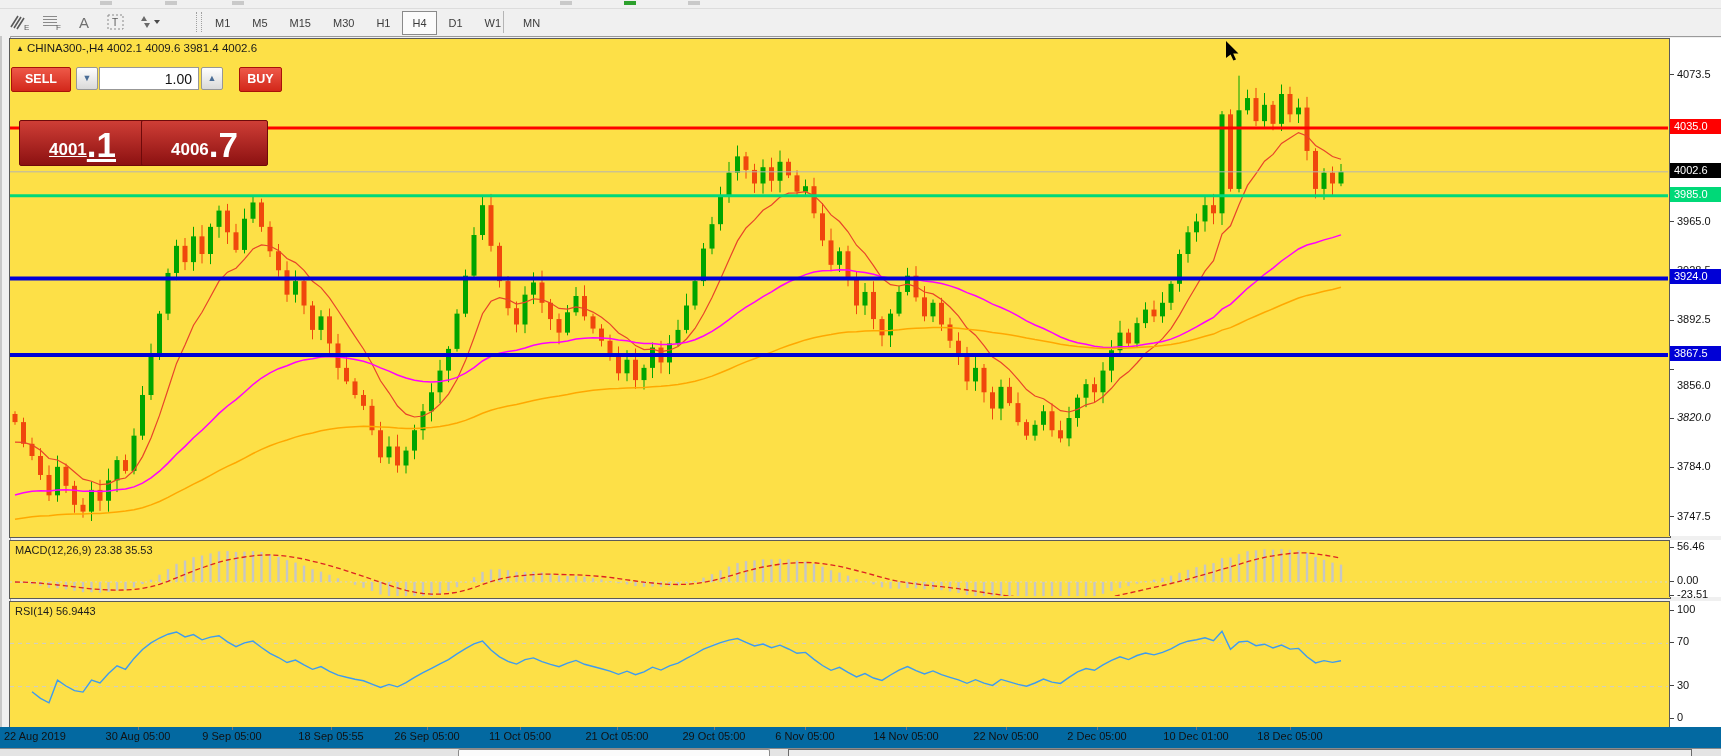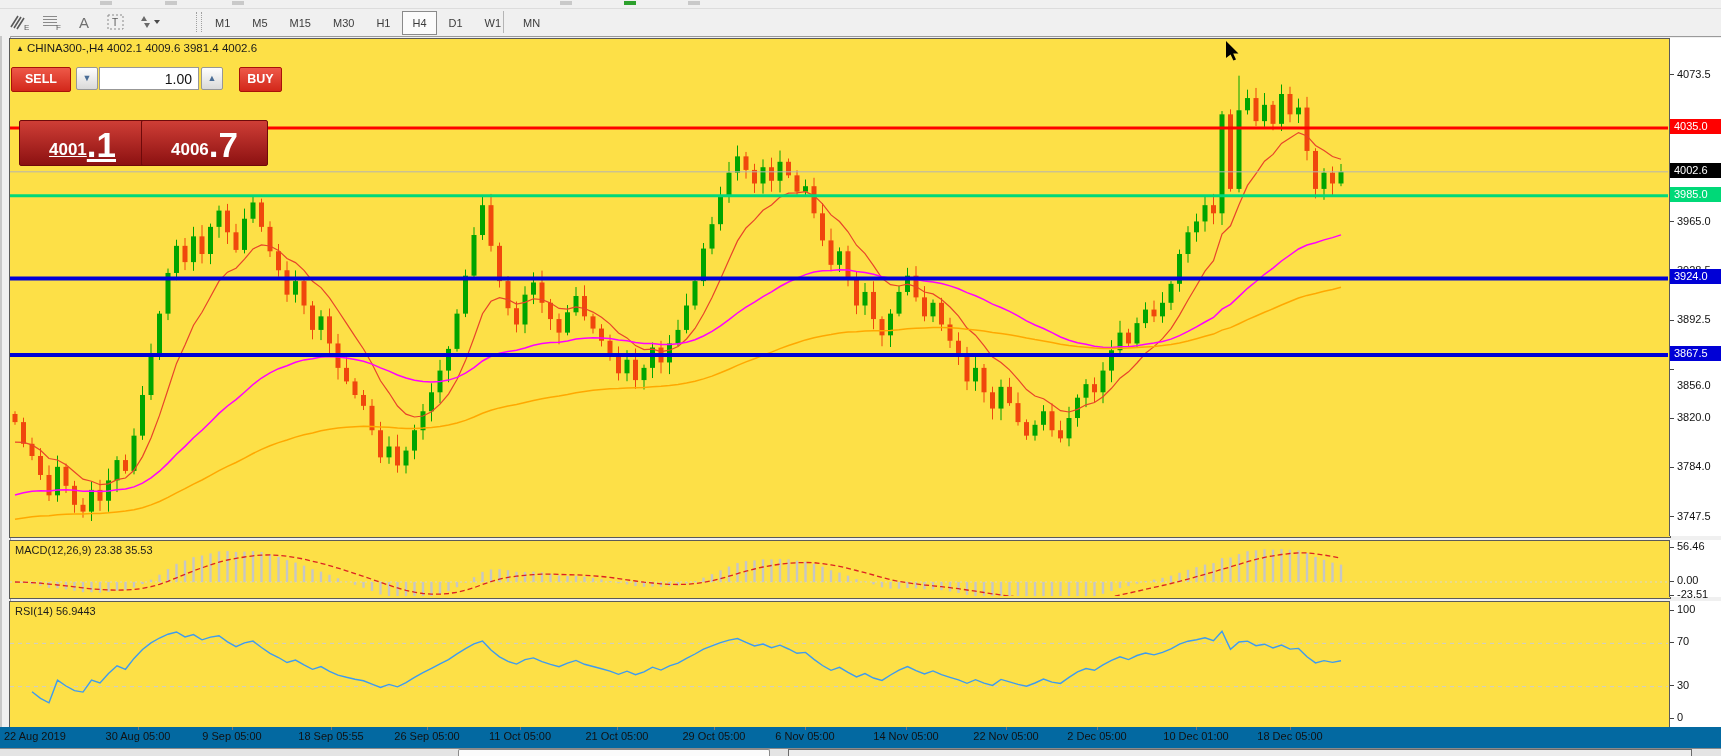--- a/index.html
+++ b/index.html
@@ -499,21 +499,21 @@
       <div class="tick-label" style="top: 29.7px;">4073.5</div>
       <div class="tick-mark" style="top: 183.304px;"></div>
       <div class="tick-label" style="top: 176.804px;">3965.0</div>
       <div class="tick-mark" style="top: 232.791px;"></div>
       <div class="tick-label" style="top: 226.291px;">3928.5</div>
       <div class="tick-mark" style="top: 281.6px;"></div>
       <div class="tick-label" style="top: 275.1px;">3892.5</div>
       <div class="tick-mark" style="top: 331.086px;"></div>
       <div class="tick-label" style="top: 324.586px; margin-top: 16px;">3856.0</div>
       <div class="tick-mark" style="top: 379.895px;"></div>
-      <div class="tick-label" style="top: 373.395px;">3820.0</div>
+      <div class="tick-label" style="top: 373.395px; font-style: italic;">3820.0</div>
       <div class="tick-mark" style="top: 428.704px;"></div>
       <div class="tick-label" style="top: 422.204px;">3784.0</div>
       <div class="tick-mark" style="top: 478.191px;"></div>
       <div class="tick-label" style="top: 471.691px;">3747.5</div>
       <div class="axis-badge" style="top: 80.8983px; background: rgb(255, 0, 0);">4035.0</div>
       <div class="axis-badge" style="top: 148.688px; background: rgb(0, 217, 120);">3985.0</div>
       <div class="axis-badge" style="top: 231.392px; background: rgb(0, 0, 214);">3924.0</div>
       <div class="axis-badge" style="top: 307.995px; background: rgb(0, 0, 214);">3867.5</div>
       <div class="axis-badge" style="top: 124.826px; background: rgb(0, 0, 0);">4002.6</div>
     </div>

